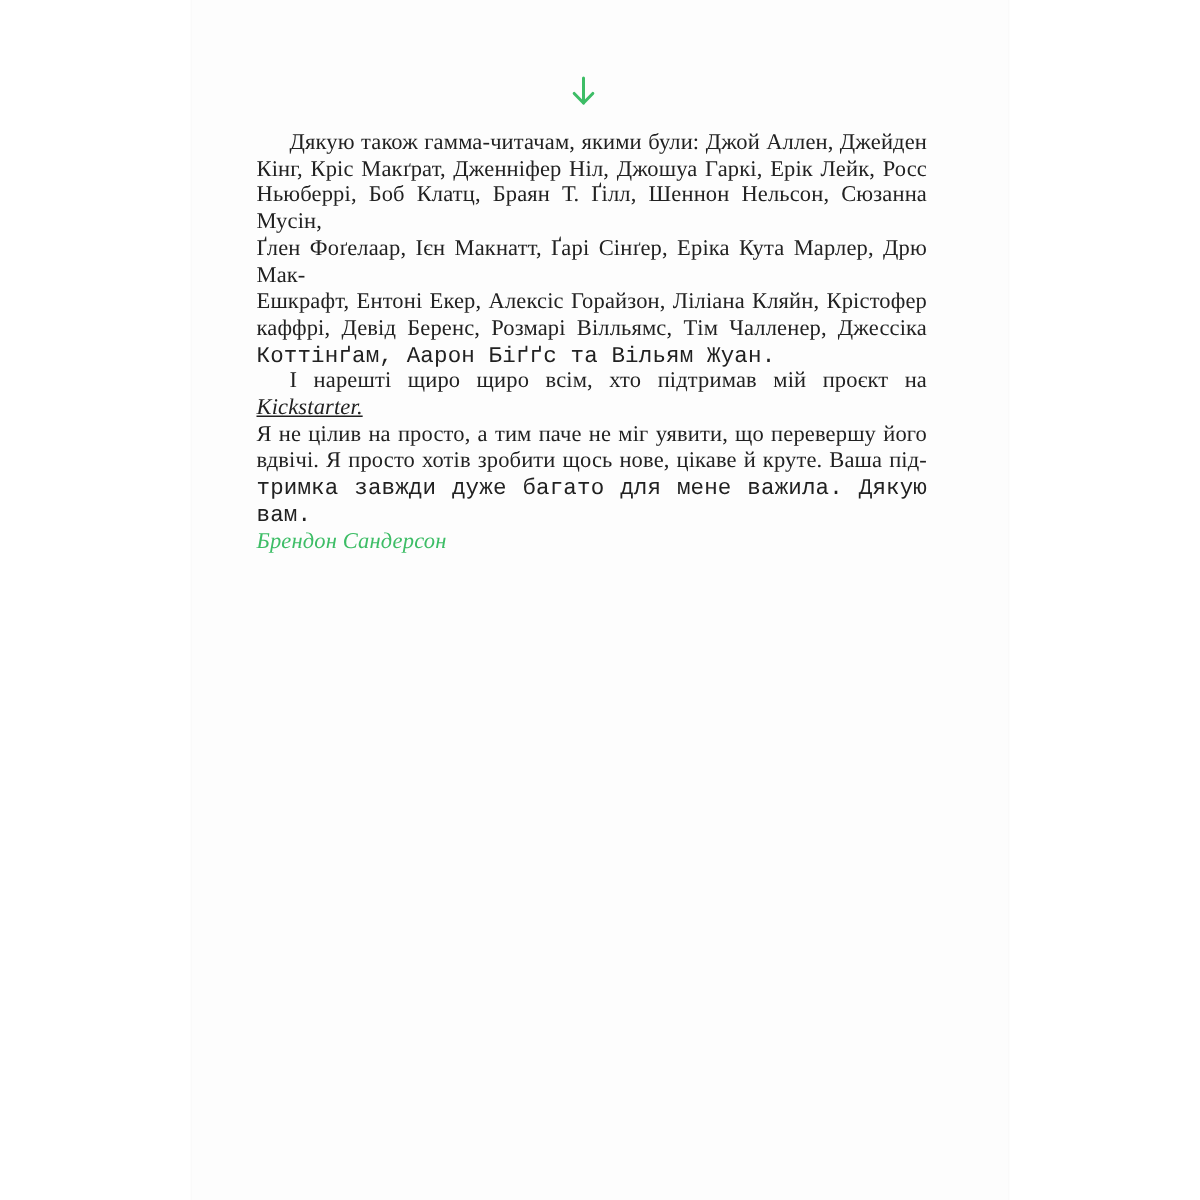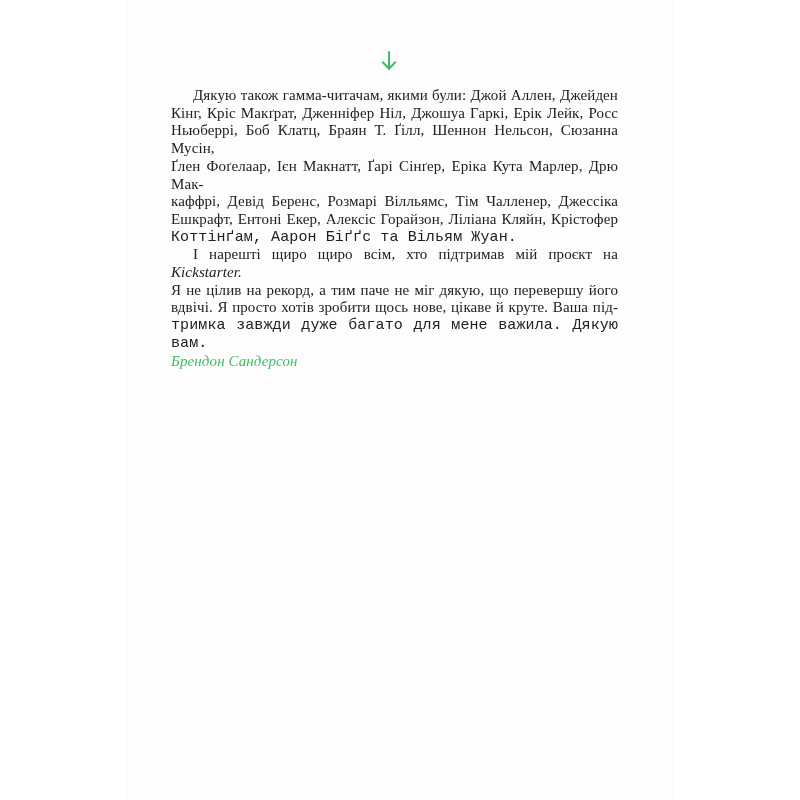--- a/index.html
+++ b/index.html
@@ -44,21 +44,21 @@
     line-height: 17.7px;
     color: #212121;
     letter-spacing: 0.1px;
   }
   .line {
     text-align: justify;
     text-align-last: justify;
   }
   .line.last { text-align-last: left; font-family: Liberation Mono, monospace; }
   .line.indent { text-indent: 22px; }
-  .italic { font-style: italic; }
+  .italic { font-style: italic; text-decoration: underline; }
   .signature {
     font-style: italic;
     color: var(--accent-green, #3dbd66);
   }
 </style>
 </head>
 <body>
 
 <div class="reader-canvas">
 
@@ -70,23 +70,23 @@
       <path d="M2.8 12.3 L9 18.7 L15.2 12.3" stroke="currentColor" stroke-width="2" stroke-linecap="round" stroke-linejoin="round"></path>
     </svg>
   </div>
 
   <div class="textblock">
 
     <div class="line indent"><span>Дякую також гамма-читачам, якими були: Джой Аллен, Джейден</span></div>
       <div class="line"><span>Кінг, Кріс Макґрат, Дженніфер Ніл, Джошуа Гаркі, Ерік Лейк, Росс</span></div>
       <div class="line"><span>Ньюберрі, Боб Клатц, Браян Т. Ґілл, Шеннон Нельсон, Сюзанна Мусін,</span></div>
       <div class="line"><span>Ґлен Фоґелаар, Ієн Макнатт, Ґарі Сінґер, Еріка Кута Марлер, Дрю Мак-</span></div>
+      <div class="line"><span>Ешкрафт, Ентоні Екер, Алексіс Горайзон, Ліліана Кляйн, Крістофер</span></div>
       <div class="line"><span>каффрі, Девід Беренс, Розмарі Вілльямс, Тім Чалленер, Джессіка</span></div>
-      <div class="line"><span>Ешкрафт, Ентоні Екер, Алексіс Горайзон, Ліліана Кляйн, Крістофер</span></div>
       <div class="line last"><span>Коттінґам, Аарон Біґґс та Вільям Жуан.</span></div>
       <div class="line indent"><span>І нарешті щиро щиро всім, хто підтримав мій проєкт на </span><span class="italic">Kickstarter.</span></div>
-      <div class="line"><span>Я не цілив на рекорд, а тим паче не міг дякую, що перевершу його</span></div>
+      <div class="line"><span>Я не цілив на просто, а тим паче не міг уявити, що перевершу його</span></div>
       <div class="line"><span>вдвічі. Я просто хотів зробити щось нове, цікаве й круте. Ваша під-</span></div>
       <div class="line last"><span>тримка завжди дуже багато для мене важила. Дякую вам.</span></div>
       <div class="signature">Брендон Сандерсон</div>
   </div>
 
 </div>
 
 </body></html>

